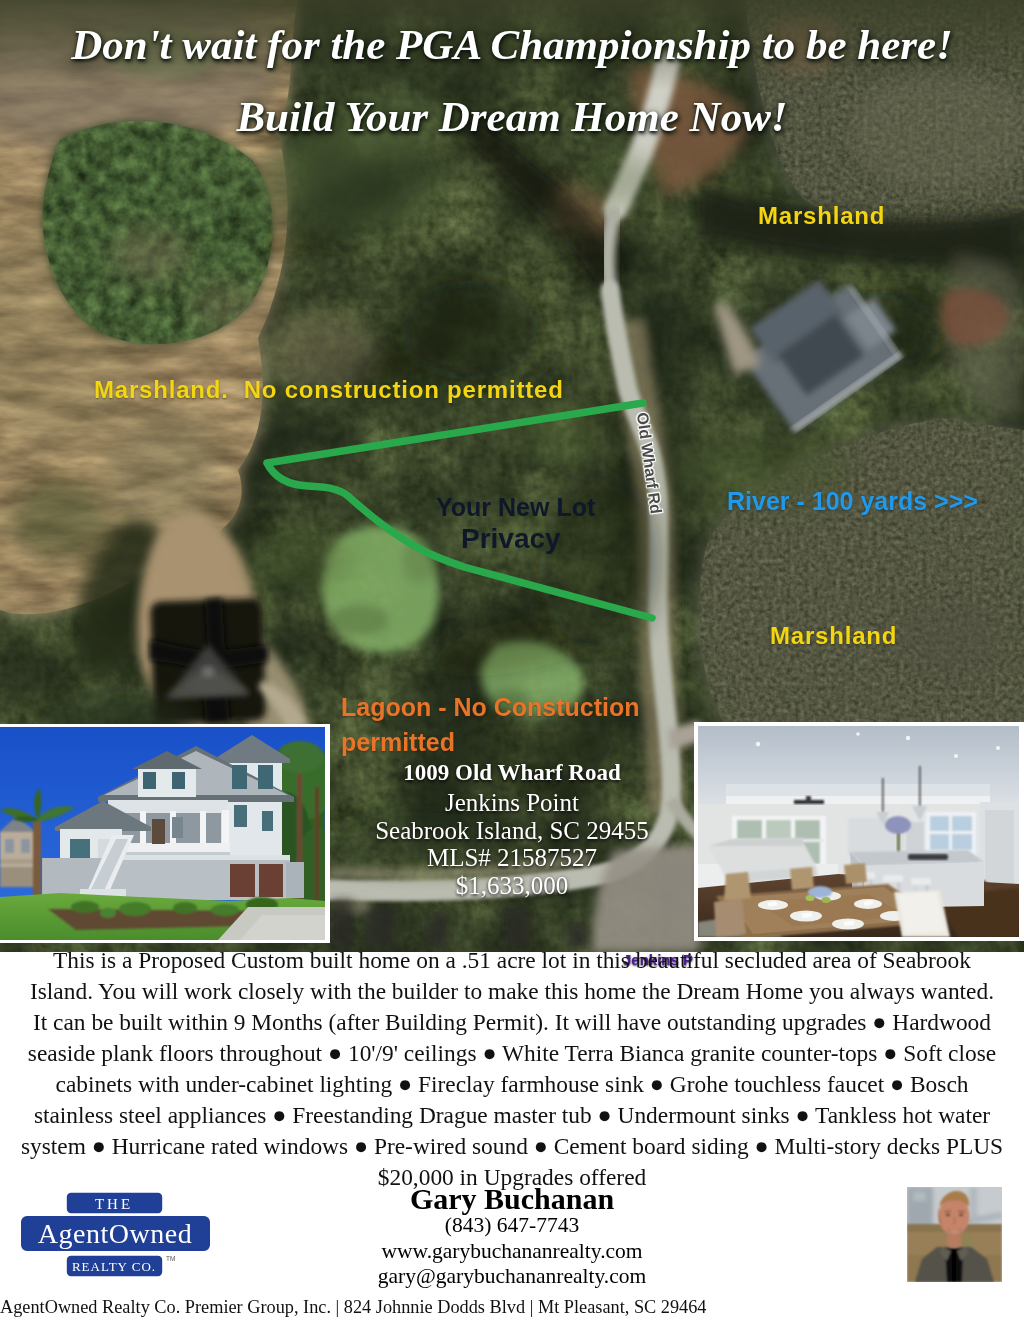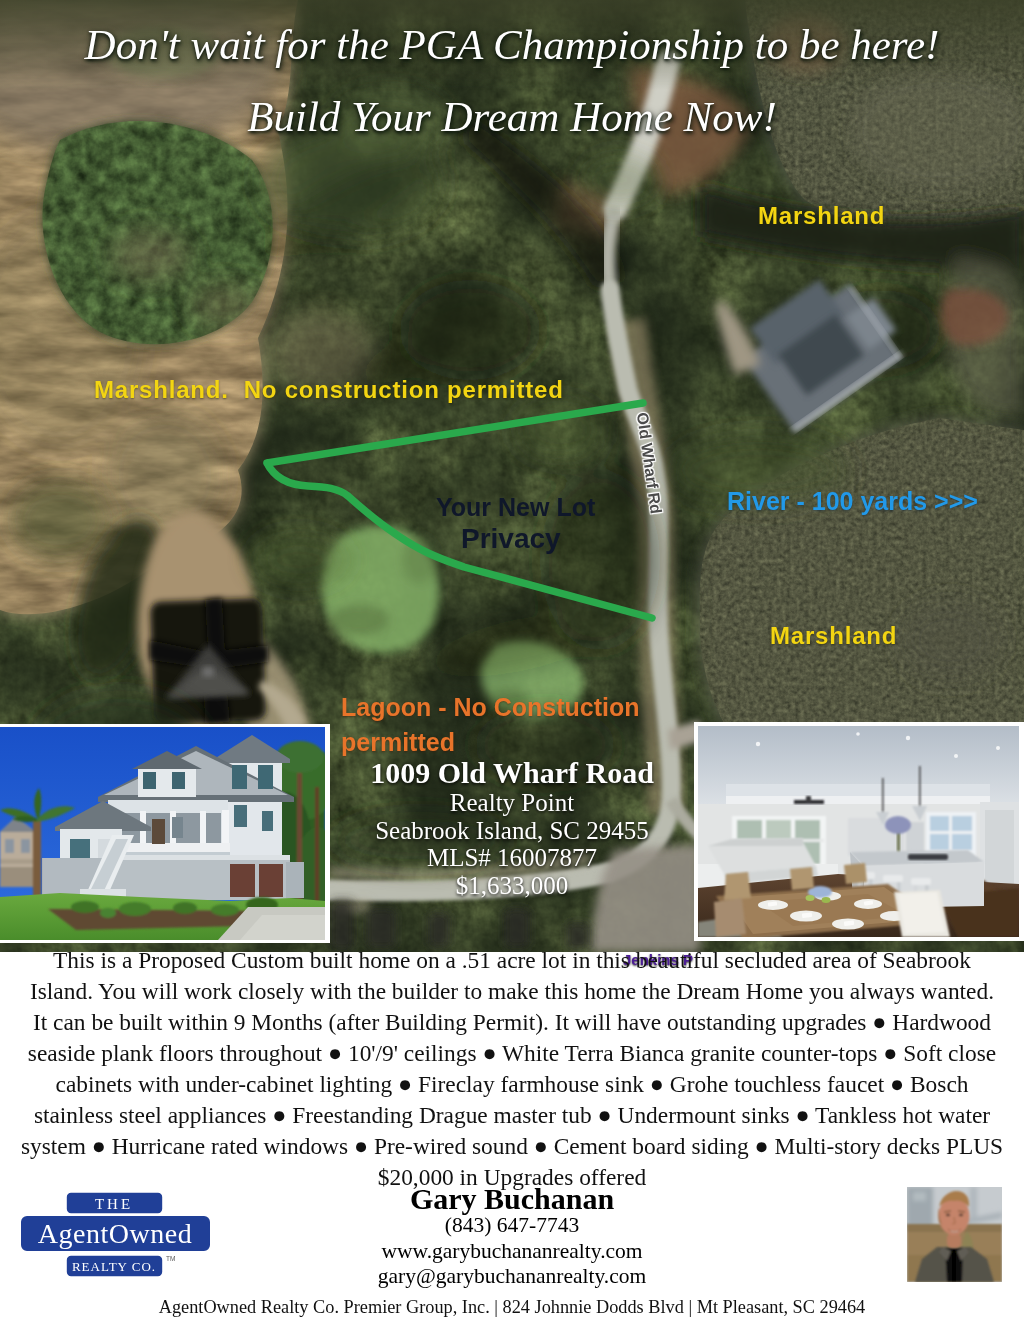--- a/index.html
+++ b/index.html
@@ -7,34 +7,34 @@
   #page { position:relative; width:1024px; height:1325px; overflow:hidden; background:#fff;
           font-family:"Liberation Serif", serif; }
   #map { position:absolute; left:0; top:0; width:1024px; height:952px; }
   .ov { position:absolute; white-space:nowrap; }
   .sans { font-family:"Liberation Sans", sans-serif; font-weight:bold;margin-top:45px; }
   .yellow { color:#f3d512; letter-spacing:0.8px; text-shadow:0 1px 2px rgba(40,40,0,.5); }
   .green { color:#0f172a; }
   .blue { color:#2299e8; text-shadow:0 1px 2px rgba(0,30,60,.4); }
   .orange { color:#e8742a; text-shadow:0 1px 2px rgba(60,20,0,.4); }
   #title { left:0; top:9px; width:1024px; text-align:center; color:#fff;
-           font-family:"Liberation Serif", serif; font-style:italic; font-weight:normal;
+           font-family:"Liberation Serif", serif; font-style:italic; font-weight:bold;
            font-size:43px; line-height:72px;
            text-shadow:0 2px 3px rgba(10,20,10,.85), 0 0 6px rgba(10,20,10,.5), 2px 3px 5px rgba(10,20,10,.6); }
   #addr { left:332px; top:756px; width:360px; text-align:center; color:#fff;
           text-shadow:0 2px 3px rgba(0,0,0,.65), 0 0 4px rgba(0,0,0,.4); }
-  #addr .l1 { font-size:30px; font-weight:bold; line-height:33px; }
+  #addr .l1 { font-size:23px; font-weight:bold; line-height:33px; }
   #addr .ln { font-size:25px; line-height:27.5px; }
   #para { position:absolute; left:7px; top:945px; width:1010px; text-align:center;
           font-size:23.4px; line-height:31px; color:#111; }
   #footer { position:absolute; left:0; top:1180px; width:1024px; }
   #contact { position:absolute; left:262px; top:4px; width:500px; text-align:center; color:#000; }
   #contact .name { font-size:30px; font-weight:bold; line-height:29px; }
   #contact .cl { font-size:21.5px; line-height:25.5px; }
-  #bottomline { position:absolute; left:0; top:1297px; width:1024px; text-align:center;
+  #bottomline { position:absolute; left:0; top:1297px; width:1024px; 
                 font-size:18.3px; color:#111; }
 </style>
 </head>
 <body>
 <div id="page">
 
   <div id="map">
   <svg width="1024" height="952" viewBox="0 0 1024 952" xmlns="http://www.w3.org/2000/svg">
     <defs>
       <filter id="fTree" x="0" y="0" width="100%" height="100%" color-interpolation-filters="sRGB">
@@ -246,23 +246,23 @@
   <div class="ov sans green" style="left:436px; top:448px; font-size:25px;">Your New Lot</div>
   <div class="ov sans green" style="left:461px; top:478px; font-size:28px;">Privacy</div>
   <div class="ov sans blue" style="left:727px; top:442px; font-size:25px;">River - 100 yards &gt;&gt;&gt;</div>
   <div class="ov sans yellow" style="left:770px; top:577px; font-size:24px;">Marshland</div>
   <div class="ov sans orange" style="left:341px; top:645px; font-size:25px; line-height:35px;">Lagoon - No Constuction<br>permitted</div>
   <div class="ov" style="left:630px; top:408px; width:40px; height:130px;">
     <div class="sans" style="transform:rotate(82deg); transform-origin:center; width:120px; margin-left:-40px; margin-top:55px; font-size:16px; color:#4c4c4c; font-weight:bold; text-shadow:0 0 2px #fff, 1px 1px 1px #fff, -1px -1px 1px #fff, 1px -1px 1px #fff, -1px 1px 1px #fff;">Old Wharf Rd</div>
   </div>
   <div id="addr" class="ov">
     <div class="l1">1009 Old Wharf Road</div>
-    <div class="ln">Realty Point</div>
+    <div class="ln">Jenkins Point</div>
     <div class="ln">Seabrook Island, SC 29455</div>
-    <div class="ln">MLS# 16007877</div>
+    <div class="ln">MLS# 21587527</div>
     <div class="ln">$1,633,000</div>
   </div>
   <div class="ov sans" style="left:623px; top:906px; font-size:15px; color:#4c1d95; text-shadow:0 1px 2px #333;">Jenkins P</div>
   </div>
 
   <div style="position:absolute; left:0; top:724px; width:330px; height:219px; background:#fff; padding:3px 5px 3px 0;">
     <svg width="325" height="213" viewBox="0 0 325 213" xmlns="http://www.w3.org/2000/svg">
       <defs>
         <linearGradient id="sky" x1="0" y1="0" x2="0" y2="1">
           <stop offset="0" stop-color="#1950c8"></stop>

